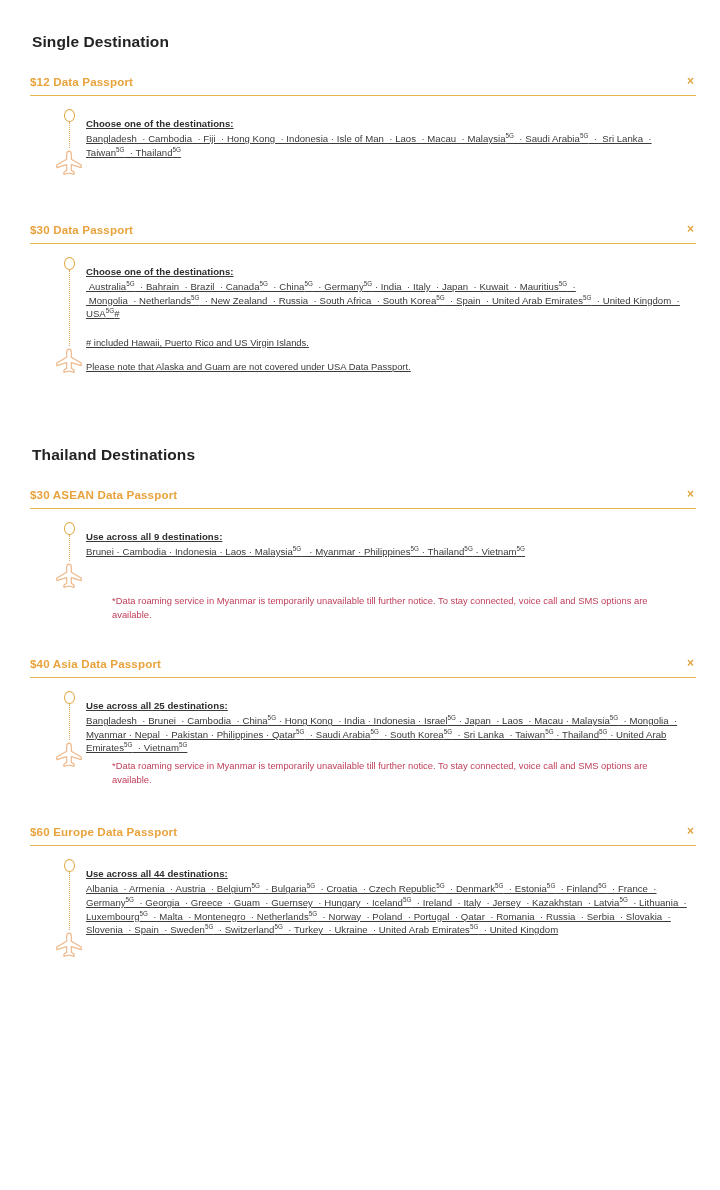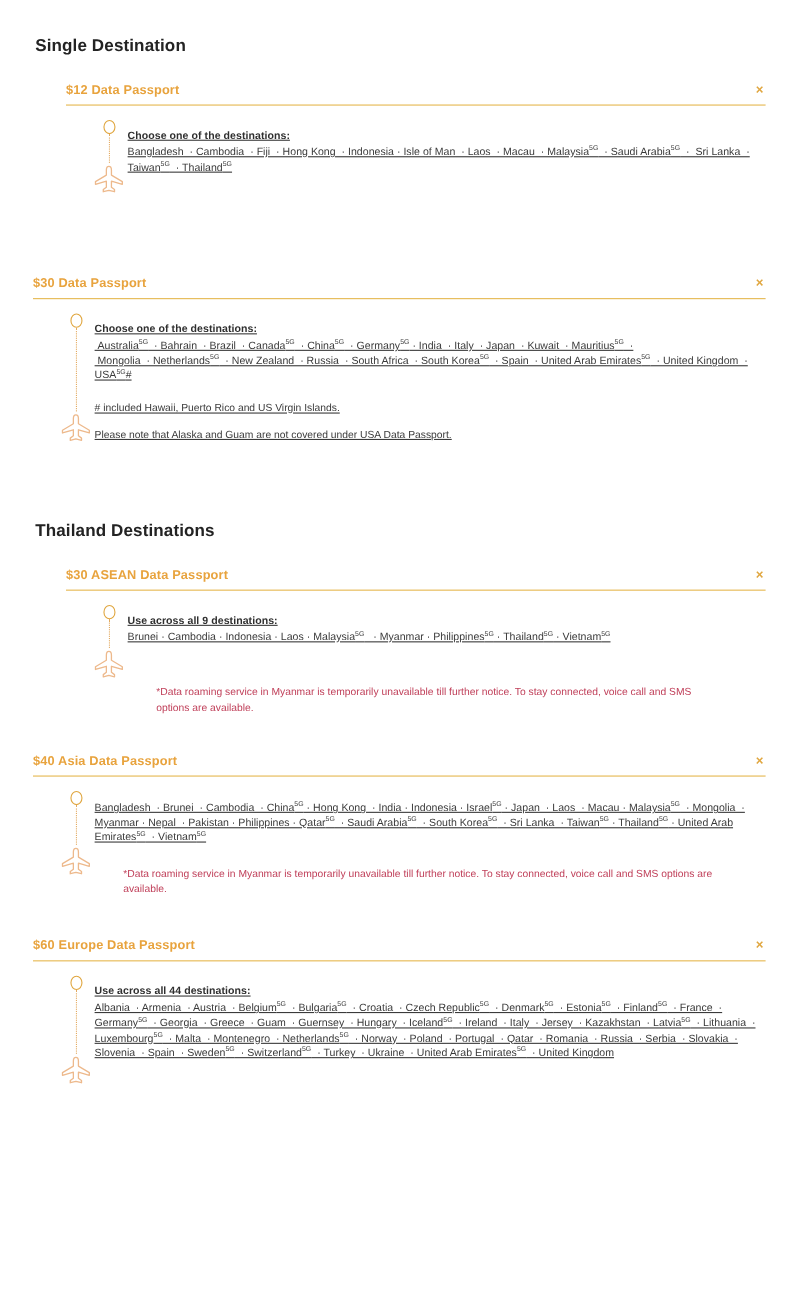--- a/index.html
+++ b/index.html
@@ -31,21 +31,21 @@
     padding-left: 32px;
   }
   .group-single { padding-top: 33px; }
   .group-multi  { padding-top: 27px; }
 
   
   .panel {
     margin-top: 21px;
     padding: 0 24px 0 30px;
   }
-  .panel.first { margin-top: 24px; margin-left: 30px; }
+  .panel.first { margin-top: 24px; }
 
   .panel-head {
     display: flex;
     align-items: flex-start;
     justify-content: space-between;
     padding: 0 0 6px 0;
     border-bottom: 1.6px solid #e5b74e;
   }
   .panel-title {
     font-size: 11.6px;
@@ -169,21 +169,21 @@
         </div>
       </div>
       <div class="panel-content">
         <p class="content-label">Choose one of the destinations:</p>
         <p class="dest-list">Bangladesh&nbsp; · Cambodia&nbsp; · Fiji&nbsp; · Hong Kong&nbsp; · Indonesia · Isle of Man&nbsp; · Laos&nbsp; · Macau&nbsp; · Malaysia<sup>5G</sup>&nbsp; · Saudi Arabia<sup>5G</sup>&nbsp; ·&nbsp; Sri Lanka&nbsp; · Taiwan<sup>5G</sup>&nbsp; · Thailand<sup>5G</sup></p>
       </div>
     </div>
     <div class="spacer-panel-bottom"></div>
   </div>
 
-  <div class="panel" style="margin-top:64px;">
+  <div class="panel" style="margin-top:36px;">
     <div class="panel-head">
       <div class="panel-title">$30 Data Passport</div>
       <div class="panel-close">×</div>
     </div>
     <div class="panel-body">
       <div class="timeline" style="min-height:118px;">
         <div class="tl-dot"></div>
         <div class="tl-line"></div>
         <div class="tl-plane">
           <svg width="30" height="28" viewBox="0 0 30 28" fill="none">
@@ -238,20 +238,21 @@
       <div class="timeline" style="min-height:78px;">
         <div class="tl-dot"></div>
         <div class="tl-line"></div>
         <div class="tl-plane">
           <svg width="30" height="28" viewBox="0 0 30 28" fill="none">
             <path d="M15 2.2 C16.5 2.2 17.3 3.9 17.3 5.6 L17.3 10.2 L27.2 16.1 L27.2 18.6 L17.3 15.7 L17.3 21.2 L20.1 23.3 L20.1 25.3 L15 24.0 L9.9 25.3 L9.9 23.3 L12.7 21.2 L12.7 15.7 L2.8 18.6 L2.8 16.1 L12.7 10.2 L12.7 5.6 C12.7 3.9 13.5 2.2 15 2.2 Z" stroke="#edb98c" stroke-width="1.2" fill="none" stroke-linejoin="round"></path>
           </svg>
         </div>
       </div>
       <div class="panel-content">
+        <p class="content-label">Use across all 25 destinations:</p>
         <p class="dest-list">Bangladesh&nbsp; · Brunei&nbsp; · Cambodia&nbsp; · China<sup>5G</sup> · Hong Kong&nbsp; · India · Indonesia · Israel<sup>5G</sup> · Japan&nbsp; · Laos&nbsp; · Macau · Malaysia<sup>5G</sup>&nbsp; · Mongolia&nbsp; · Myanmar · Nepal&nbsp; · Pakistan · Philippines · Qatar<sup>5G</sup>&nbsp; · Saudi Arabia<sup>5G</sup>&nbsp; · South Korea<sup>5G</sup>&nbsp; · Sri Lanka&nbsp; · Taiwan<sup>5G</sup> · Thailand<sup>5G</sup> · United Arab Emirates<sup>5G</sup>&nbsp; · Vietnam<sup>5G</sup></p>
       </div>
     </div>
     <div class="warn-wrap">
       <p class="warning">*Data roaming service in Myanmar is temporarily unavailable till further notice. To stay connected, voice call and SMS options are available.</p>
     </div>
   </div>
 
   <div class="panel" style="margin-top:39px;">
     <div class="panel-head">

